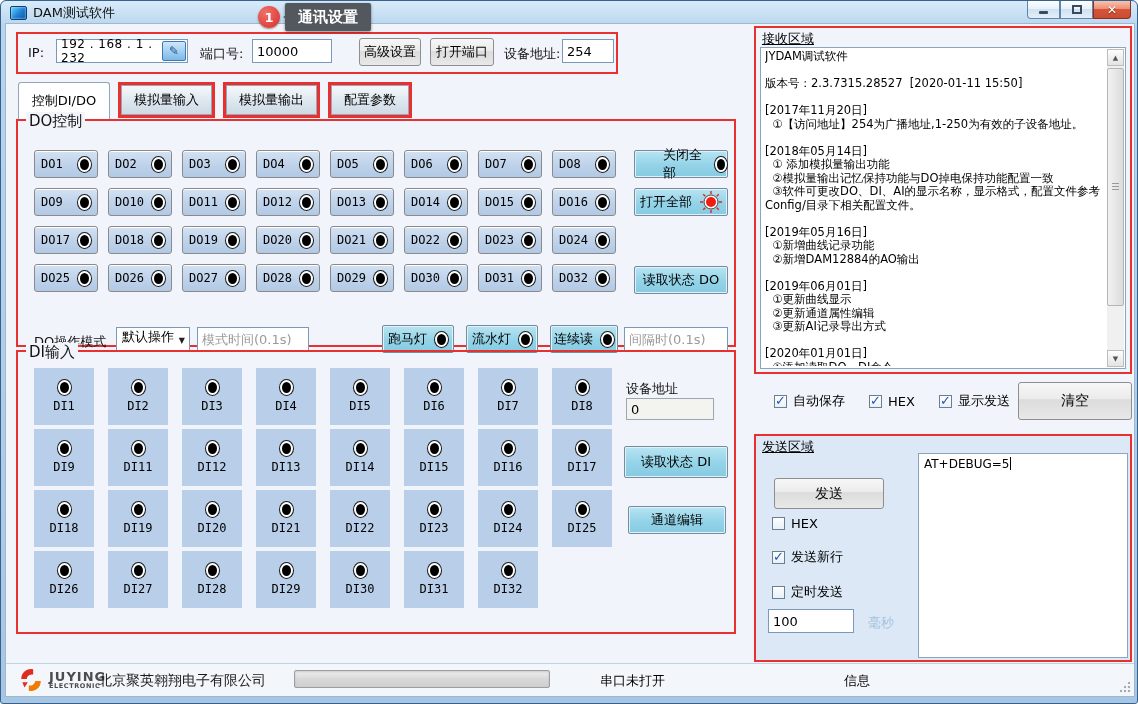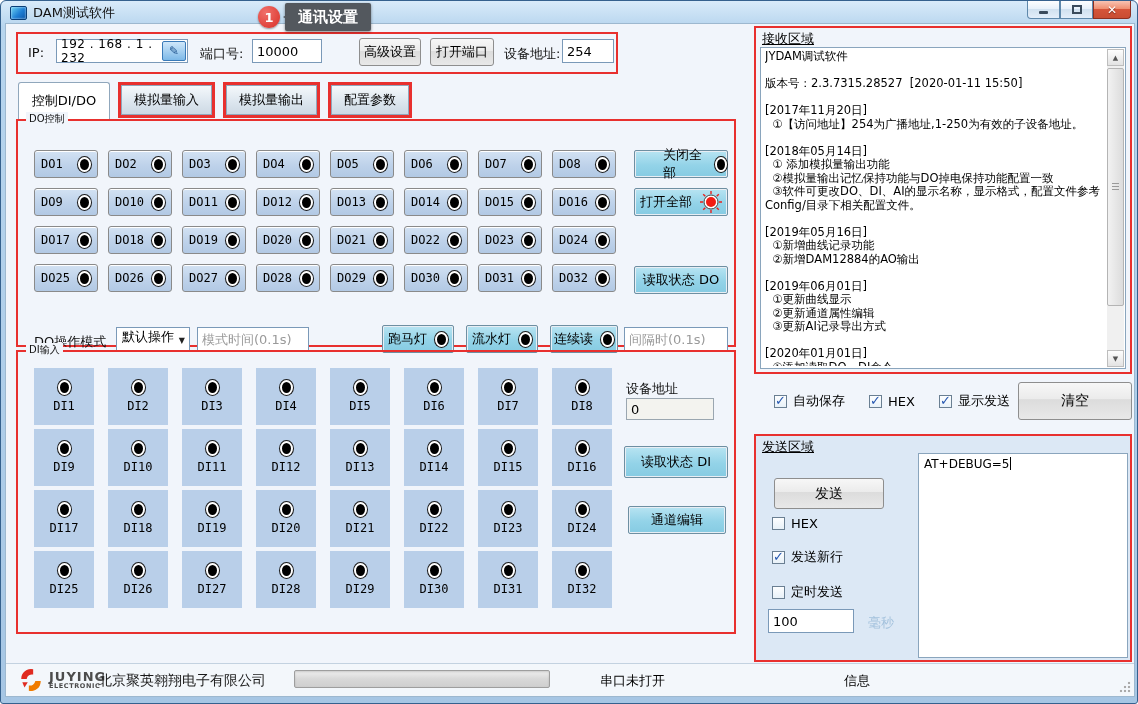--- a/index.html
+++ b/index.html
@@ -33,21 +33,21 @@
   .tooltip { position:absolute; left:284px; top:2px; height:28px; padding:0 13px; background:#53585e;
     color:#fff; font-size:15px; font-weight:bold; display:flex; align-items:center; border-radius:2px;
     box-shadow:0 1px 3px rgba(0,0,0,.45); z-index:59; }
   .tooltip:before { content:""; position:absolute; left:-6px; top:10px; border:4px solid transparent; border-right:7px solid #53585e; }
 
   
   .app { position:absolute; left:4px; top:22px; width:1130px; height:674px;
     background:#f1f5fb; border:1px solid #9db8cf; }
 
   .redbox { border:2px solid #e8302e; }
-  legend.grp { position:absolute; top:-9px; left:8px; background:#f1f5fb; padding:0 3px; font-size:10px; color:#111; }
+  legend.grp { position:absolute; top:-9px; left:8px; background:#f1f5fb; padding:0 3px; font-size:15px; color:#111; }
 
   
   .conn { left:10px; top:8px; width:602px; height:42px; }
   .lbl { font-size:13px; color:#111; }
   .tfield { border:1px solid #7a99b8; background:#fff; font-size:13px; padding:1px 4px; color:#000; }
   .ipwrap { left:38px; top:5px; width:132px; height:24px; background:#fff; border:1px solid #7a99b8; display:flex; align-items:center; }
   .ipwrap .iptext { flex:1; font-size:12px; padding-left:4px; letter-spacing:.5px; }
   .pencil { width:24px; height:20px; margin-right:1px; border:1px solid #3a7ab8; border-radius:2px;
     background:linear-gradient(180deg,#cfe7fa,#7db9e8); color:#1a4f8a; font-size:12px;
     display:flex; align-items:center; justify-content:center; cursor:pointer; }
@@ -163,21 +163,21 @@
 
   <div class="app">
 
     <div class="abs redbox conn">
       <span class="abs lbl" style="left:10px;top:11px;">IP:</span>
       <div class="abs ipwrap">
         <span class="iptext">192 . 168 . 1 . 232</span>
         <span class="pencil">✎</span>
       </div>
       <span class="abs lbl" style="left:182px;top:11px;">端口号:</span>
-      <input class="abs tfield" style="left: 234px; top: 5px; width: 70px; height: 24px;" value="10000">
+      <input class="abs tfield" style="left: 234px; top: 5px; width: 80px; height: 24px;" value="10000">
       <div class="abs btn" style="left:341px;top:4px;width:62px;height:28px;">高级设置</div>
       <div class="abs btn" style="left:412px;top:4px;width:64px;height:28px;">打开端口</div>
       <span class="abs lbl" style="left:486px;top:11px;">设备地址:</span>
       <input class="abs tfield" style="left: 544px; top: 5px; width: 52px; height: 24px;" value="254">
     </div>
 
     <div class="tabstrip">
         <div class="tab-active">控制DI/DO</div>
         <div class="tab-redwrap">
           <div class="tab-btn">模拟量输入</div>
@@ -405,24 +405,20 @@
           <div class="di-tile">
             <span class="led"></span>
             <span class="di-lbl">DI8</span>
           </div>
           <div class="di-tile">
             <span class="led"></span>
             <span class="di-lbl">DI9</span>
           </div>
           <div class="di-tile">
             <span class="led"></span>
-            <span class="di-lbl">DI10</span>
-          </div>
-          <div class="di-tile">
-            <span class="led"></span>
             <span class="di-lbl">DI11</span>
           </div>
           <div class="di-tile">
             <span class="led"></span>
             <span class="di-lbl">DI12</span>
           </div>
           <div class="di-tile">
             <span class="led"></span>
             <span class="di-lbl">DI13</span>
           </div>

